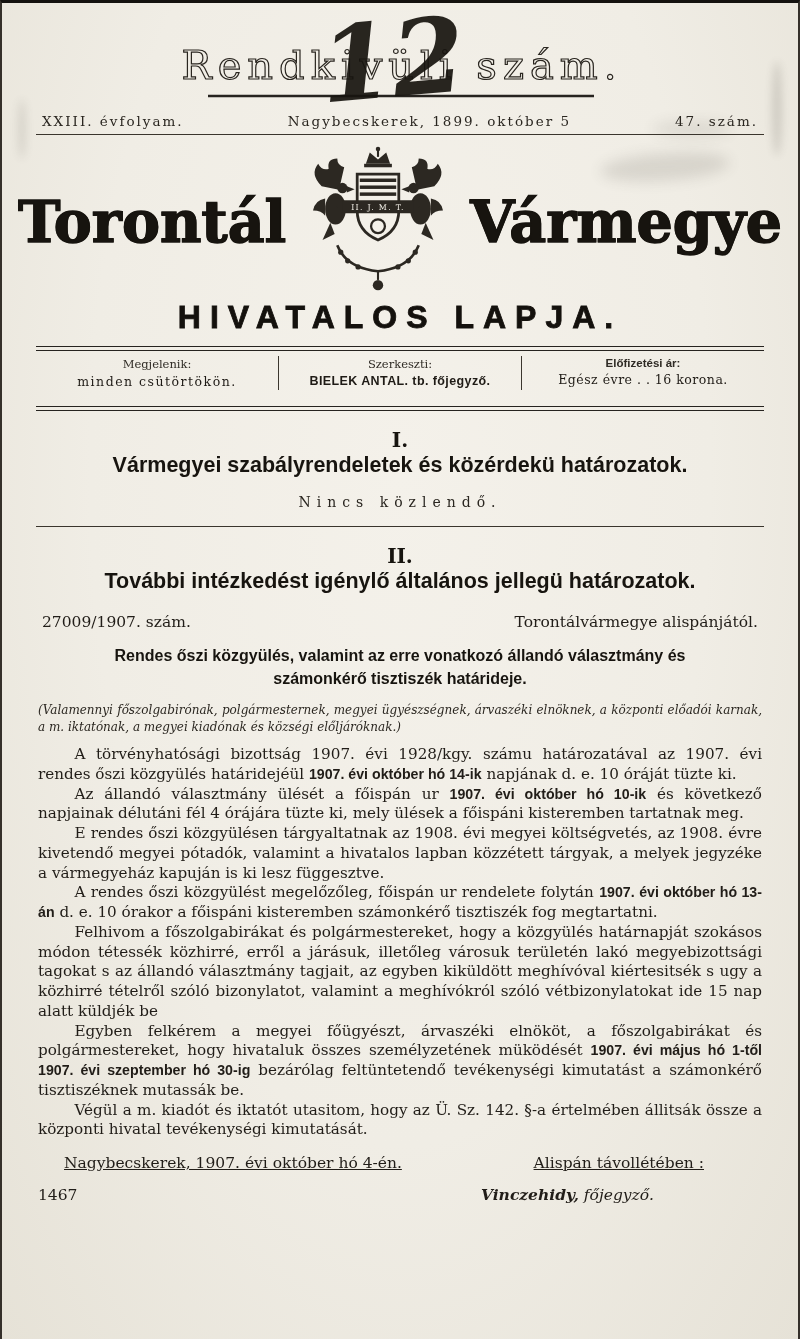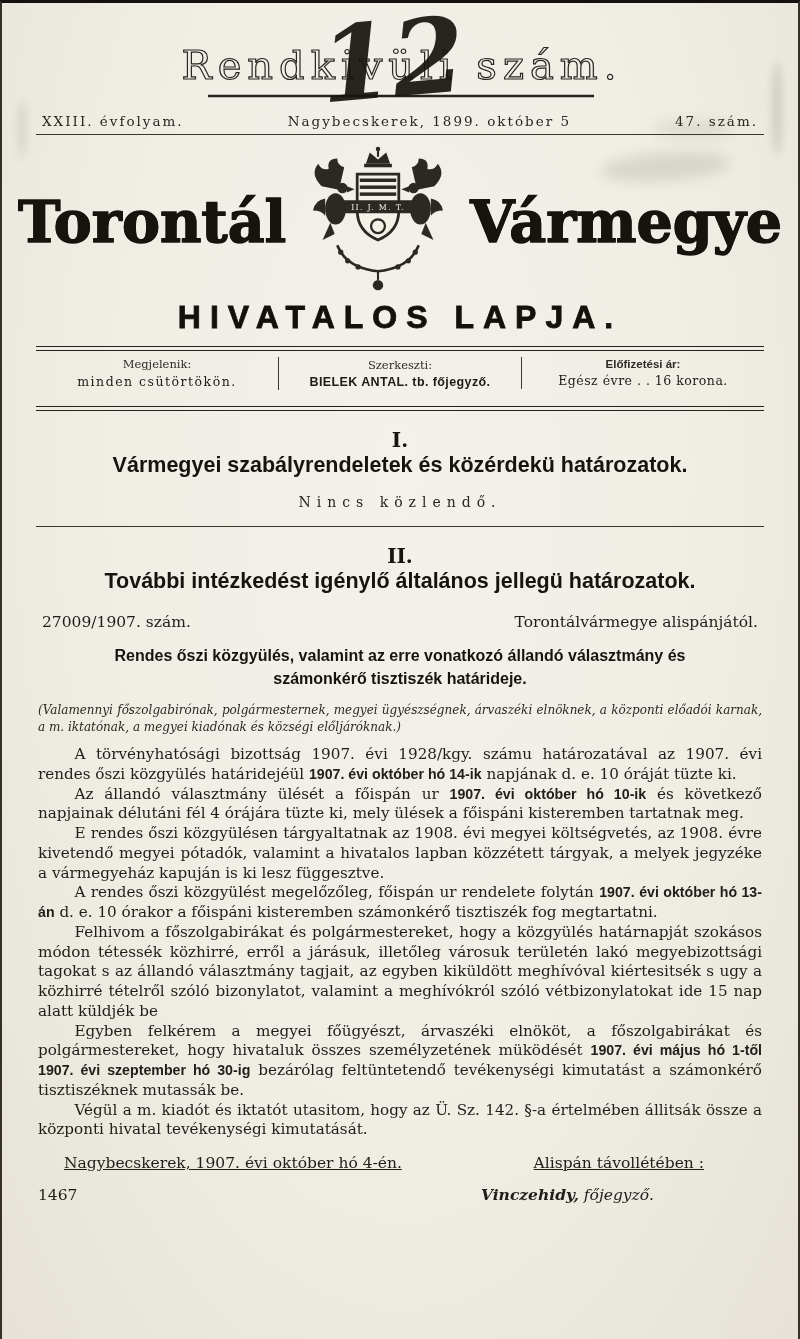--- a/index.html
+++ b/index.html
@@ -54,21 +54,21 @@
   }
   .crest{width:148px;height:156px;flex:0 0 auto;}
   .subtitle{
     text-align:center;margin-top:0;
     font-family:"Liberation Sans","DejaVu Sans",sans-serif;
     font-weight:bold;font-size:32px;letter-spacing:9px;color:#14110d;
     -webkit-text-stroke:0.8px #14110d;
   }
 
   
-  .info-bar{display:flex;margin:0 34px;padding:5px 0 6px;align-items:center;}
+  .info-bar{display:flex;margin:0 34px;padding:5px 0 6px;}
   .info-col{flex:1;text-align:center;padding:1px 10px;}
   .info-col + .info-col{border-left:1px solid #3c372f;}
   .info-label{font-size:11.5px;color:#2e2a24;}
   .info-value{font-size:12.5px;margin-top:3px;color:#1f1b16;}
   .publishes .info-value{letter-spacing:1.5px;}
   .editor .info-value{font-family:"Liberation Sans","DejaVu Sans",sans-serif;font-weight:bold;letter-spacing:.4px;}
   .price .info-label{font-family:"Liberation Sans","DejaVu Sans",sans-serif;font-weight:bold;}
   .price .info-value{letter-spacing:.5px;}
 
   

